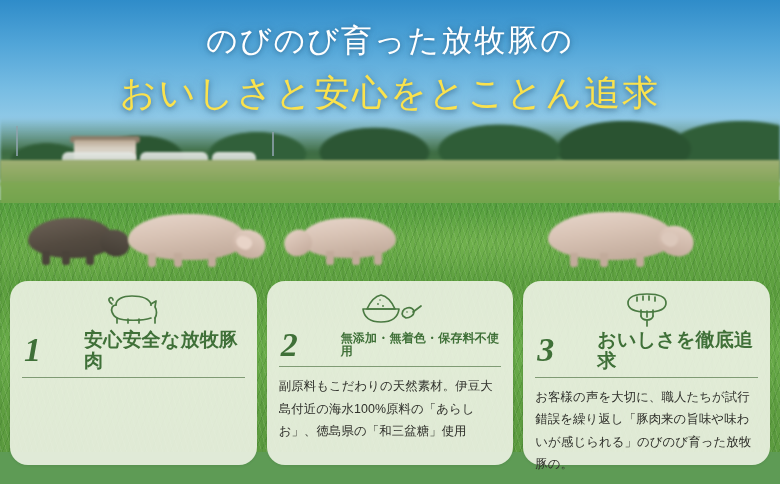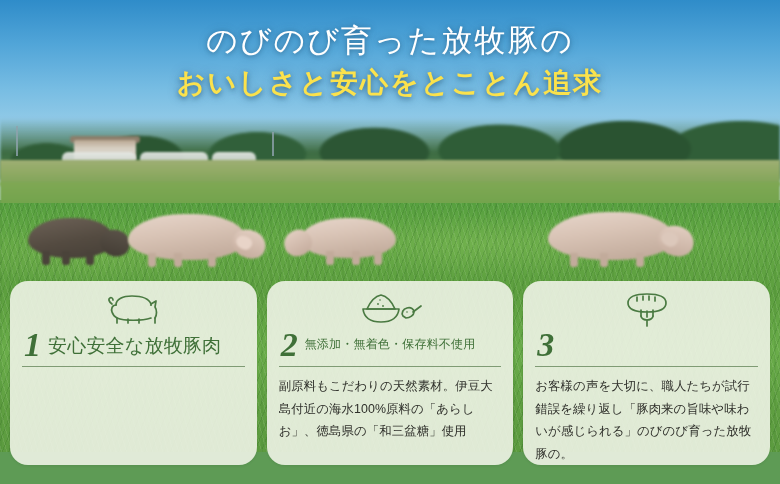--- a/index.html
+++ b/index.html
@@ -139,23 +139,23 @@
   
   .headline-wrap{
     position:absolute; left:0; top:22px; width:780px; text-align:center; z-index:6;
   }
   .headline-1{
     font-size:31px; color:#ffffff; letter-spacing:2px; line-height:1.2;
     font-weight:400;
     text-shadow:0 1px 4px rgba(20,60,90,.45), 0 0 10px rgba(30,80,120,.3);
   }
   .headline-2{
-    margin-top:7px;
-    font-size:28px; color:#fbe24c; letter-spacing:2px; line-height:1.2;
-    font-weight:700;
+    margin-top:13px;
+    font-size:36px; color:#fbe24c; letter-spacing:2px; line-height:1.2;
+    font-weight:400;
     text-shadow:0 2px 5px rgba(20,60,90,.5), 0 0 12px rgba(25,70,110,.35);
   }
 
   
   .cards{
     position:absolute; left:10px; top:281px; width:760px; height:184px;
     display:flex; gap:10px; z-index:7;
   }
   .card{
     flex:1 1 0;
@@ -174,22 +174,23 @@
     display:flex; align-items:center; gap:7px;
     padding:0 2px 5px 2px;
     border-bottom:1px solid #7f9b74;
   }
   .card-num{
     font-size:34px; line-height:.95; font-style:italic; font-weight:700;
     color:#3f7038; flex:0 0 auto;
     font-family:"Liberation Serif", serif;
   }
   .card-title{
-    font-size:19px; font-weight:400; color:#3f7038; line-height:1.12;
+    font-size:19px; font-weight:700; color:#3f7038; line-height:1.12;
     letter-spacing:.2px;
+    margin-left:36px;
   }
   .card-title.two-line{ font-size:12px; }
   .card-body{
     margin-top:8px;
     font-size:12.4px; line-height:1.82; color:#2e2f2a;
     letter-spacing:.1px;
     font-family:"Liberation Sans", sans-serif;
   }
 
   .footer-band{
@@ -308,20 +309,21 @@
             <path d="M36 6 L36 10"></path>
           <path d="M22 19 L22 25"></path>
             <path d="M28 20 L28 26"></path>
             <path d="M34 19 L34 25"></path>
           <path d="M22 25 C22 28 26 29 28 29 C30 29 34 28 34 25"></path>
           <path d="M28 29 L28 35"></path>
         </svg>
       </div>
       <div class="card-head">
         <span class="card-num">3</span>
+        <span class="card-title">おいしさを徹底追求</span>
       </div>
       <div class="card-body">お客様の声を大切に、職人たちが試行錯誤を繰り返し「豚肉来の旨味や味わいが感じられる」のびのび育った放牧豚の。</div>
     </div>
 
   </div>
 
   <div class="footer-band"></div>
 </div>
 
 </body></html>

